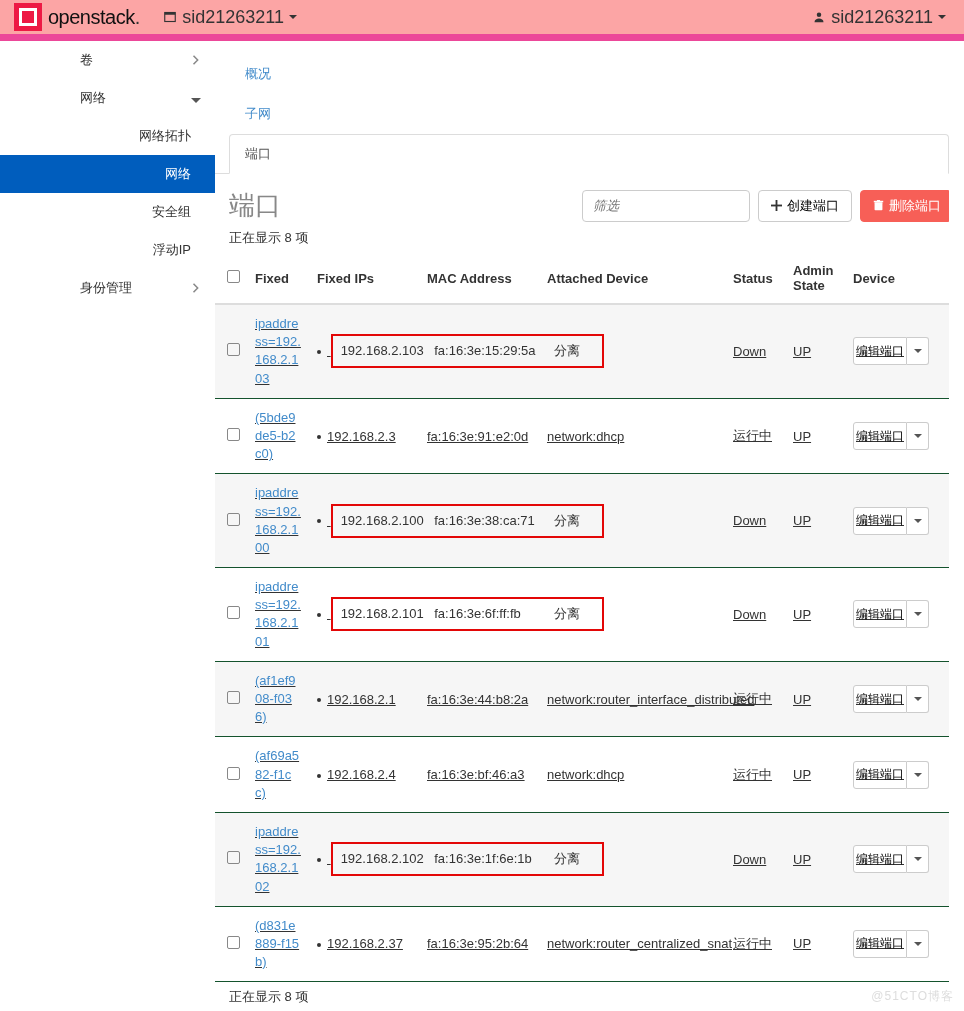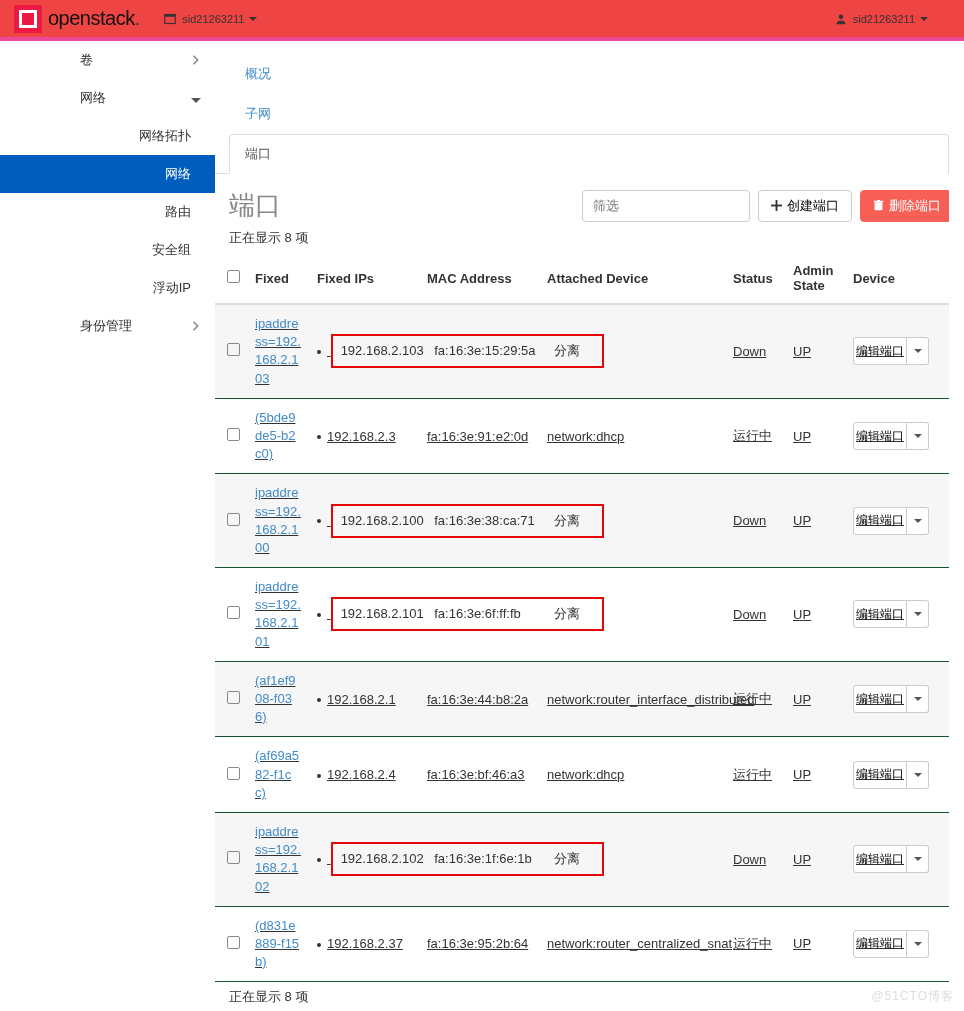--- a/index.html
+++ b/index.html
@@ -1,25 +1,25 @@
 <!DOCTYPE html>
 <html><head>
 <meta charset="utf-8">
 <style>
 * { margin: 0; padding: 0; box-sizing: border-box; }
 body { font-family: "Helvetica Neue", Helvetica, Arial, sans-serif; font-size: 13px; color: #333; background: #fff; width: 964px; }
 a { text-decoration: none; }
 
 
-.topbar { height: 41px; background: #ef4444; border-bottom: 4px solid #ec4899; display: flex; align-items: center; padding-left: 14px; padding-right: 24px; }
+.topbar { height: 41px; background: #fca5a5; border-bottom: 7px solid #ec4899; display: flex; align-items: center; padding-left: 14px; padding-right: 6px; }
 .logo-box { display: flex; align-items: center; margin-right: 12px; }
 .logo-mark { width: 28px; height: 28px; background: #ed1944; position: relative; margin-right: 6px; }
 .logo-mark::after { content:""; position:absolute; inset:5px; border:3px solid #fff; }
 .logo-text { font-size: 20px; color: #111; font-weight: 400; letter-spacing: -0.5px; }
-.dropdown-nav { display: flex; align-items: center; color: #333; cursor: pointer; padding: 0 12px; font-size: 11px; }
+.dropdown-nav { display: flex; align-items: center; color: #333; cursor: pointer; padding: 0 12px; font-size: 18px; }
 .dropdown-nav .iconbox { width:12px; height:12px; margin-right:6px; fill: currentColor; }
 .dropdown-nav .caret { margin-left:5px; border-top: 4px solid #333; border-left: 4px solid transparent; border-right:4px solid transparent; display:inline-block; }
 .spacer { flex: 1; }
 
 
 .main-flex { display: flex; }
 .sidebar { width: 215px; flex-shrink: 0; }
 .content { flex: 1; padding: 0 15px 0 0; }
 
 
@@ -33,21 +33,21 @@
 
 
 .tabs { border-bottom:1px solid #ddd; margin-top: 12px; display:flex; padding-left:14px;flex-direction:column; }
 .tab { padding: 10px 15px; color:#428bca; cursor:pointer; position:relative; top:1px; border:1px solid transparent; }
 .tab.active { color:#555; border:1px solid #ddd; border-bottom-color:#fff; border-radius:4px 4px 0 0; background:#fff; }
 
 
 .page-header-row { display:flex; align-items:center; margin: 14px 0 4px 14px; }
 .page-title { font-size:26px; color:#888; font-weight:400; flex:1; }
 .filter-box { display:flex; align-items:center; border:1px solid #ccc; border-radius:4px; height:32px; width:168px; margin-right:8px; background:#fff; }
-.filter-box input { border:none; outline:none; flex:1; padding:0 10px; font-size:13px; color:#0c4a6e; background:transparent; }
+.filter-box input { border:none; outline:none; flex:1; padding:0 10px; font-size:13px; color:#0c4a6e; background:transparent;font-style:italic; }
 .filter-box .search-btn { width:30px; height:100%; border:none; background:#f5f5f5; border-left:1px solid #ccc; border-radius:0 3px 3px 0; display:flex; align-items:center; justify-content:center; cursor:pointer; }
 .filter-box .search-btn svg { width:12px; height:12px; fill:#888; }
 .btn { height:32px; padding:0 12px; border:1px solid #ccc; background:#fff; border-radius:4px; font-size:13px; cursor:pointer; display:flex; align-items:center; margin-right:8px; }
 .btn svg { width:11px; height:11px; margin-right:5px; }
 .btn.danger { background:#f75f57; border-color:#f75f57; color:#fff; padding-right:7px; border-radius: 4px 0 0 4px; margin-right:0;}
 .btn.danger svg { fill:#fff; }
 .btn.primary svg { fill:#333; }
 
 .summary { margin: 6px 0 6px 14px; font-size:13px; color:#333; }
 
@@ -125,23 +125,20 @@
           <span>网络</span>
           <span class="side-arrow"><span class="caret-down"></span></span>
         </li>
       </ul>
     <ul class="side-menu" id="side-sub">
         <li class="side-item">
           <span>网络拓扑</span>
         </li>
         <li class="side-item active">
           <span>网络</span>
-        </li>
-        <li class="side-item">
-          <span>路由</span>
         </li>
         <li class="side-item">
           <span>安全组</span>
         </li>
         <li class="side-item">
           <span>浮动IP</span>
         </li>
       </ul>
     <ul class="side-menu" id="side-bottom">
         <li class="side-item top">

